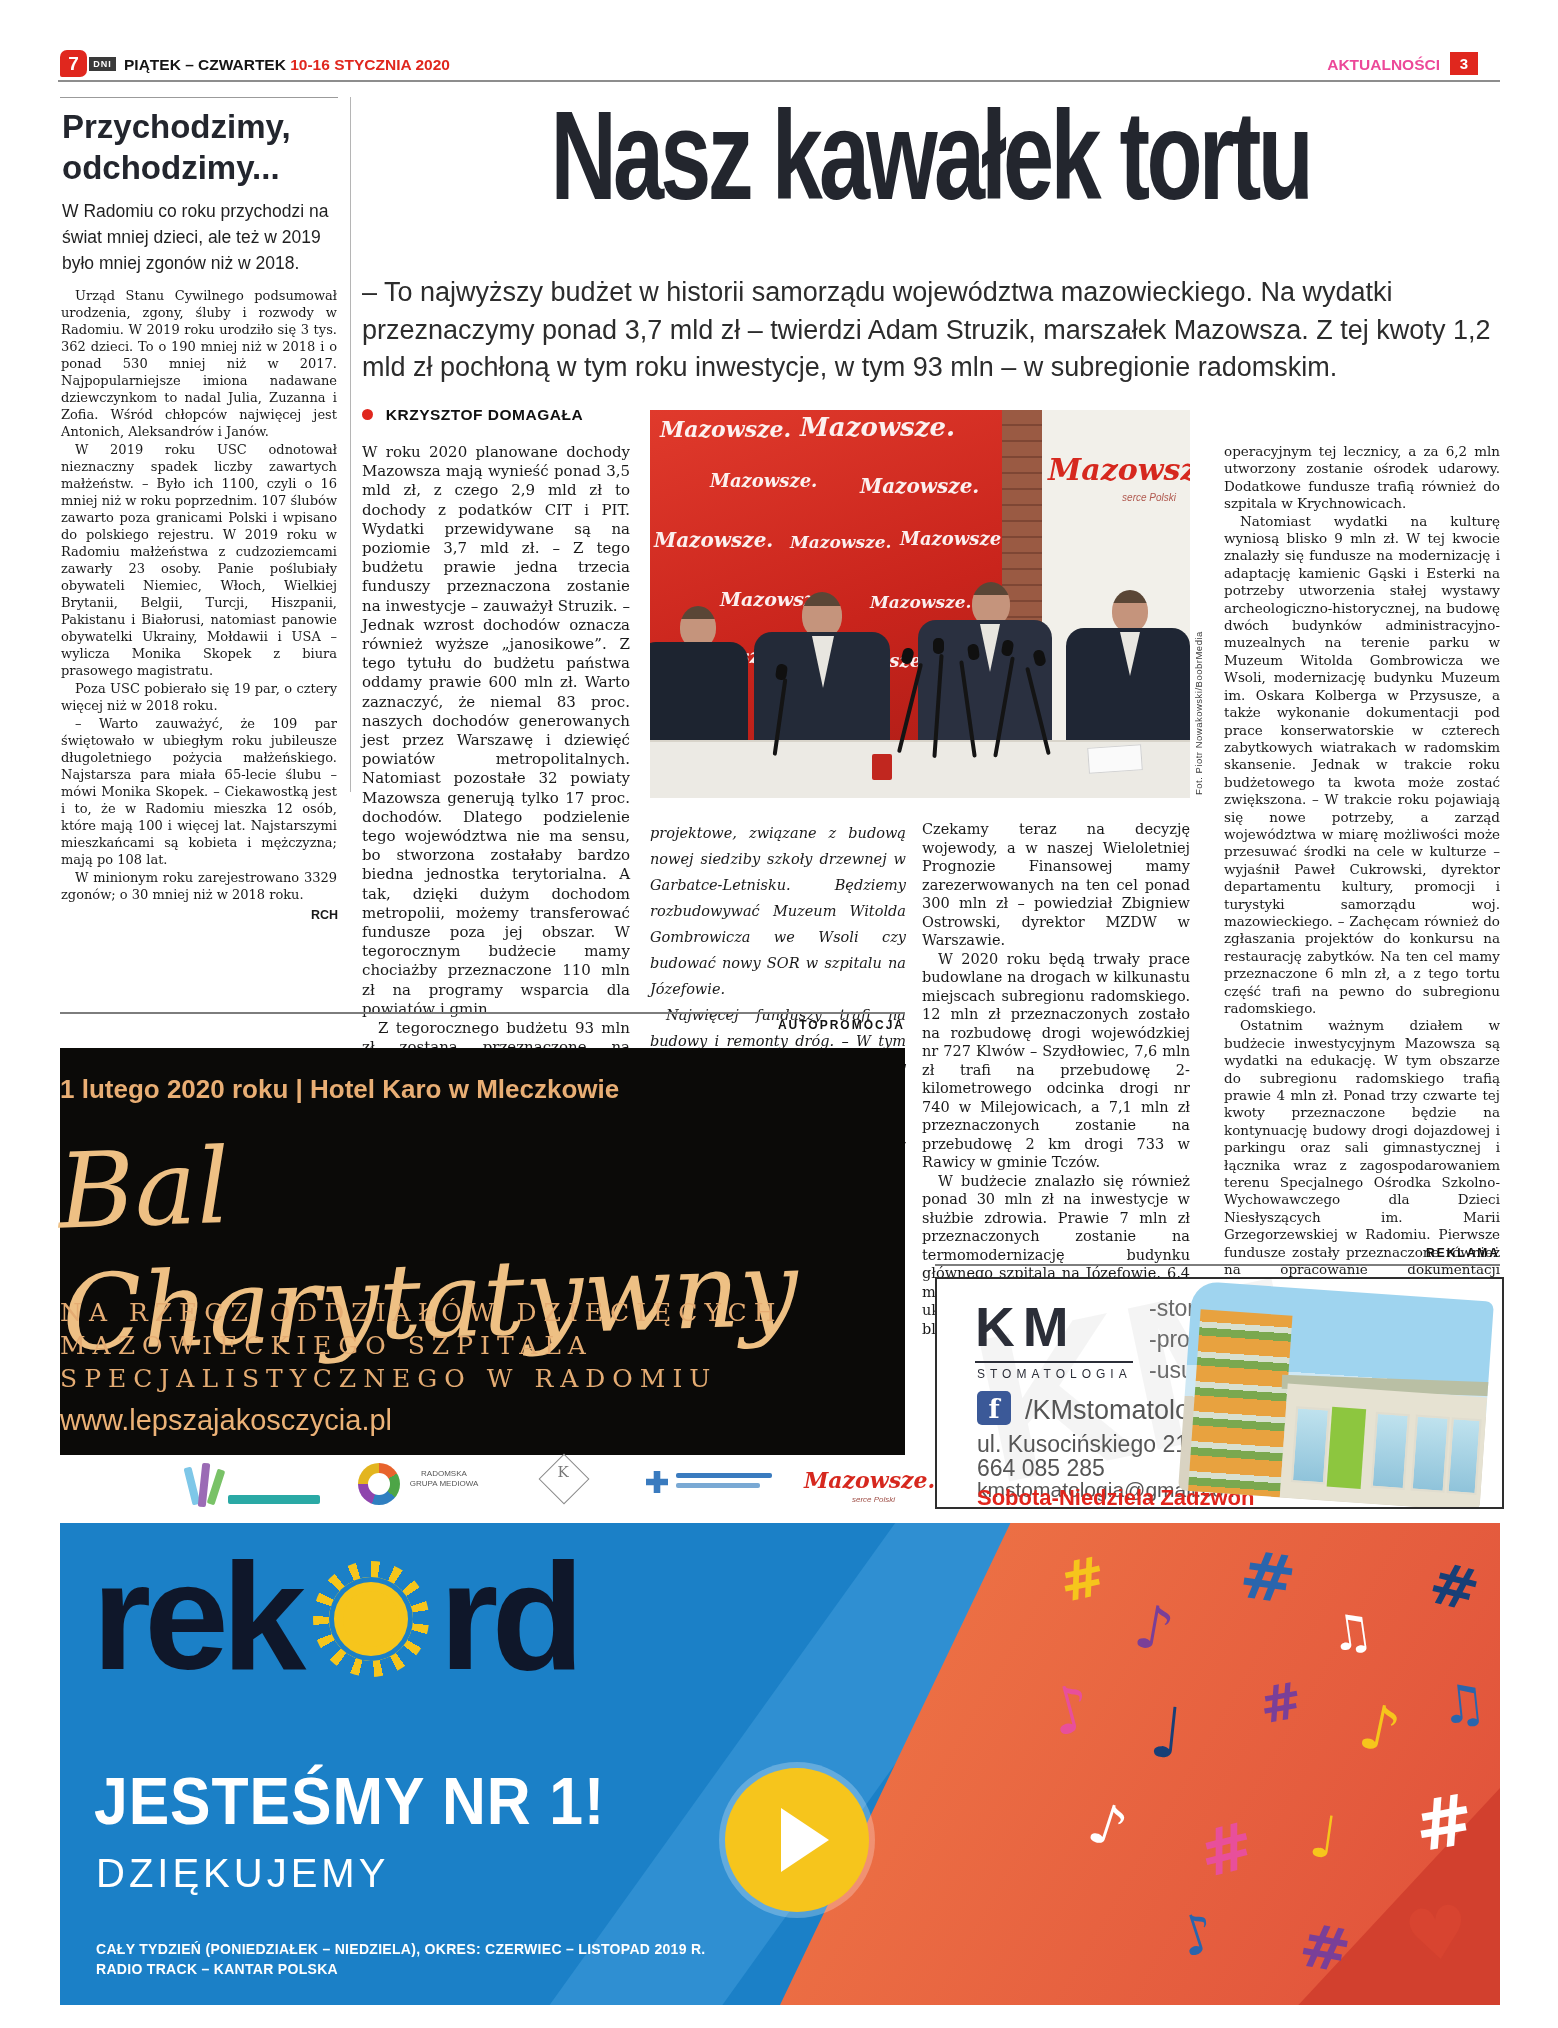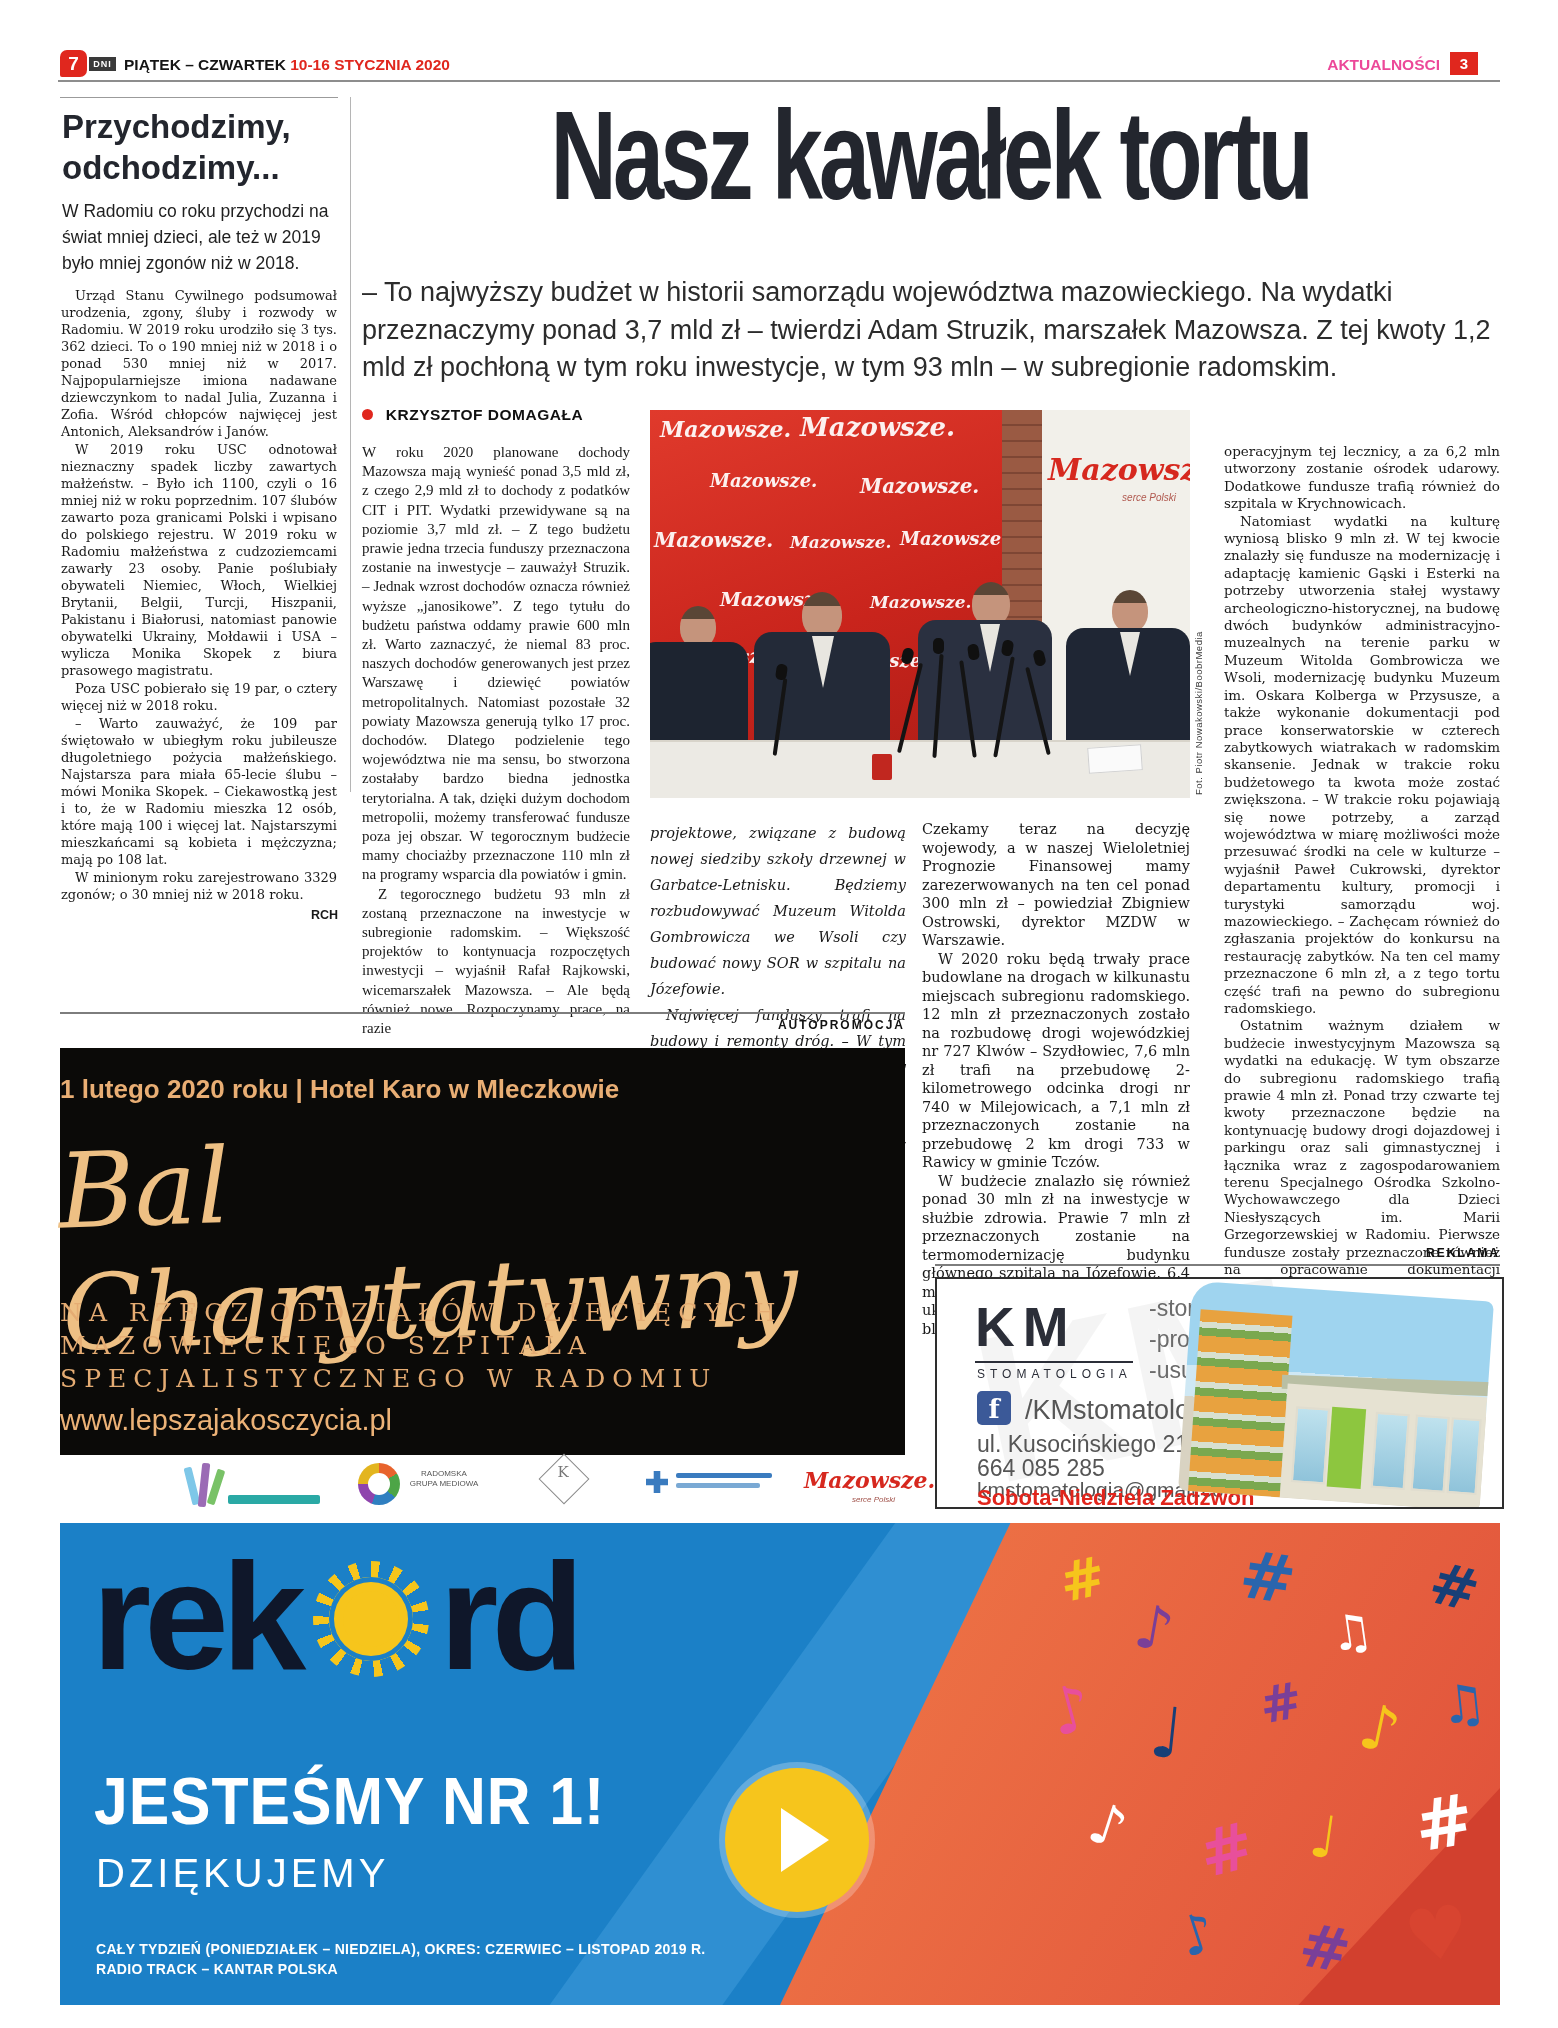--- a/index.html
+++ b/index.html
@@ -28,21 +28,21 @@
   .sig{text-align:right;font-family:"Liberation Sans",sans-serif;font-weight:bold;font-size:12.5px;margin-top:4px;}
   
   .headline{left:360px;top:84px;width:1140px;text-align:center;}
   .headline span{display:inline-block;font-size:124px;font-weight:bold;color:#23262e;letter-spacing:-5px;
          transform:scale(0.74,1.02);transform-origin:center;white-space:nowrap;}
   .mlede{left:362px;top:274px;width:1132px;font-size:27px;line-height:37.5px;color:#2c2c2c;}
   .byline{left:362px;top:406px;font-size:15.5px;font-weight:bold;color:#101010;letter-spacing:.5px;}
   .byline .dot{display:inline-block;width:11px;height:11px;border-radius:50%;background:#e0271e;margin-right:8px;}
   .col{font-family:"DejaVu Serif",serif;text-align:justify;color:#191919;}
   .col p{margin:0;text-indent:16px;}
-  .col1{left:362px;top:443px;width:268px;font-size:15px;line-height:19.2px;font-family:Liberation Serif, serif;}
+  .col1{left:362px;top:443px;width:268px;font-size:15px;line-height:19.2px;}
   .col2{left:650px;top:820px;width:256px;font-size:14.5px;line-height:26px;font-style:italic;}
   .col3{left:922px;top:820px;width:268px;font-size:14.5px;line-height:18.5px;}
   .col4{left:1224px;top:443px;width:276px;font-size:13.5px;line-height:17.4px;}
   
   .photo{left:650px;top:410px;width:540px;height:388px;background:#d32f26;overflow:hidden;}
   .redwall{position:absolute;left:0;top:0;width:352px;height:100%;
            background:linear-gradient(160deg,#e03a2c 0%,#c9241c 55%,#a91c16 100%);}
   .wallword{position:absolute;color:rgba(255,255,255,.93);font-family:"DejaVu Serif",serif;
            font-style:italic;font-weight:bold;white-space:nowrap;}
   .brick{position:absolute;left:352px;top:0;width:40px;height:100%;

